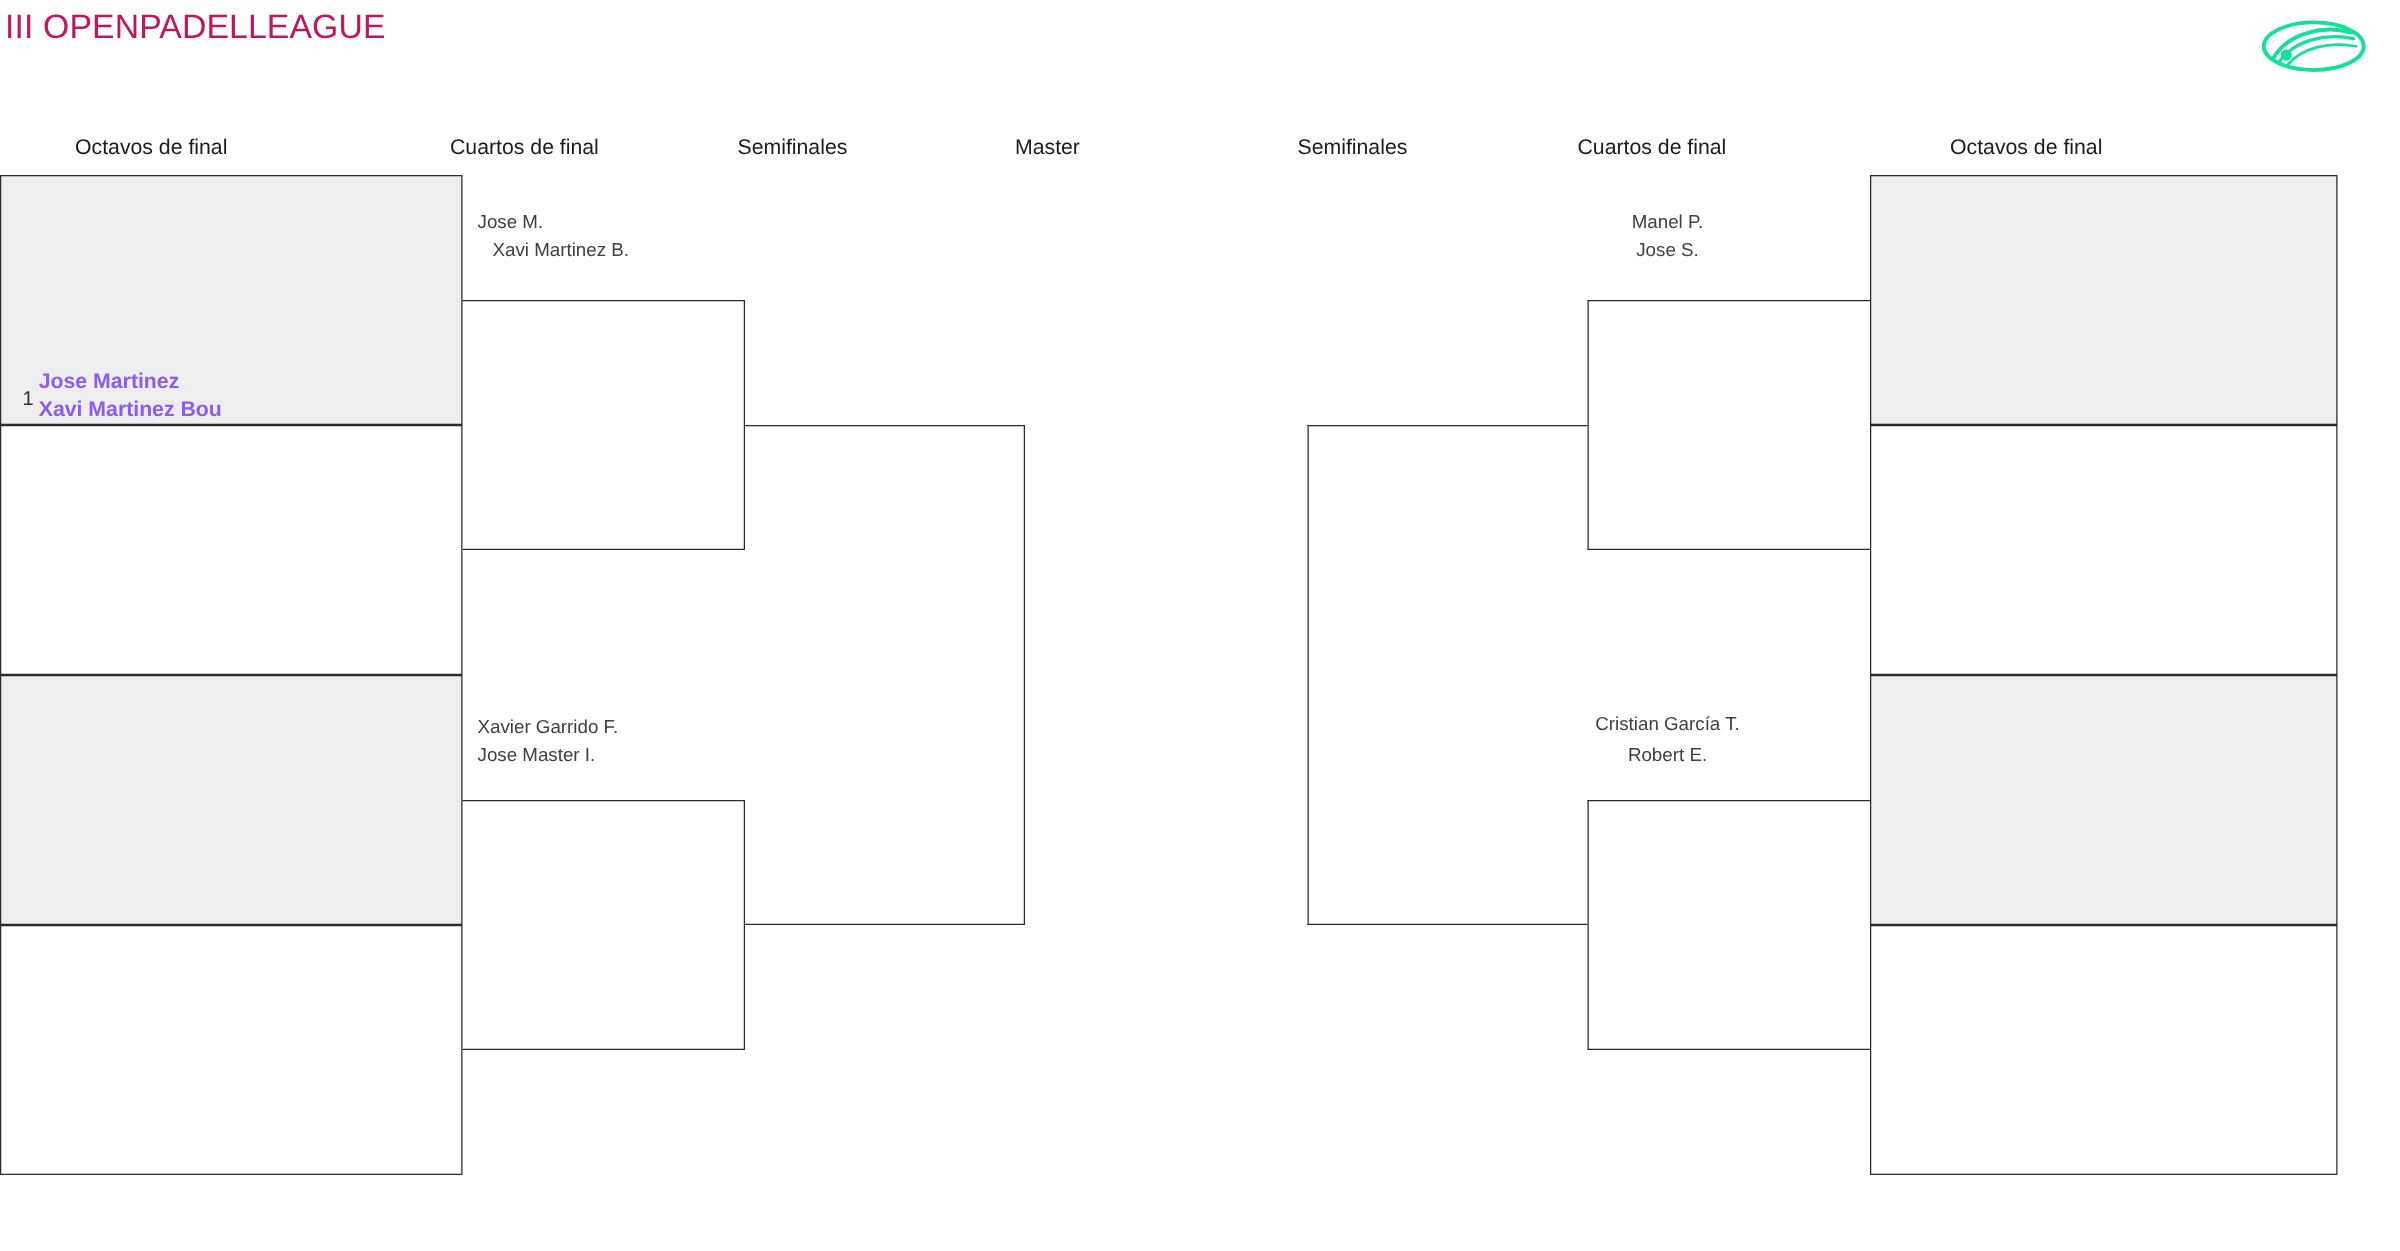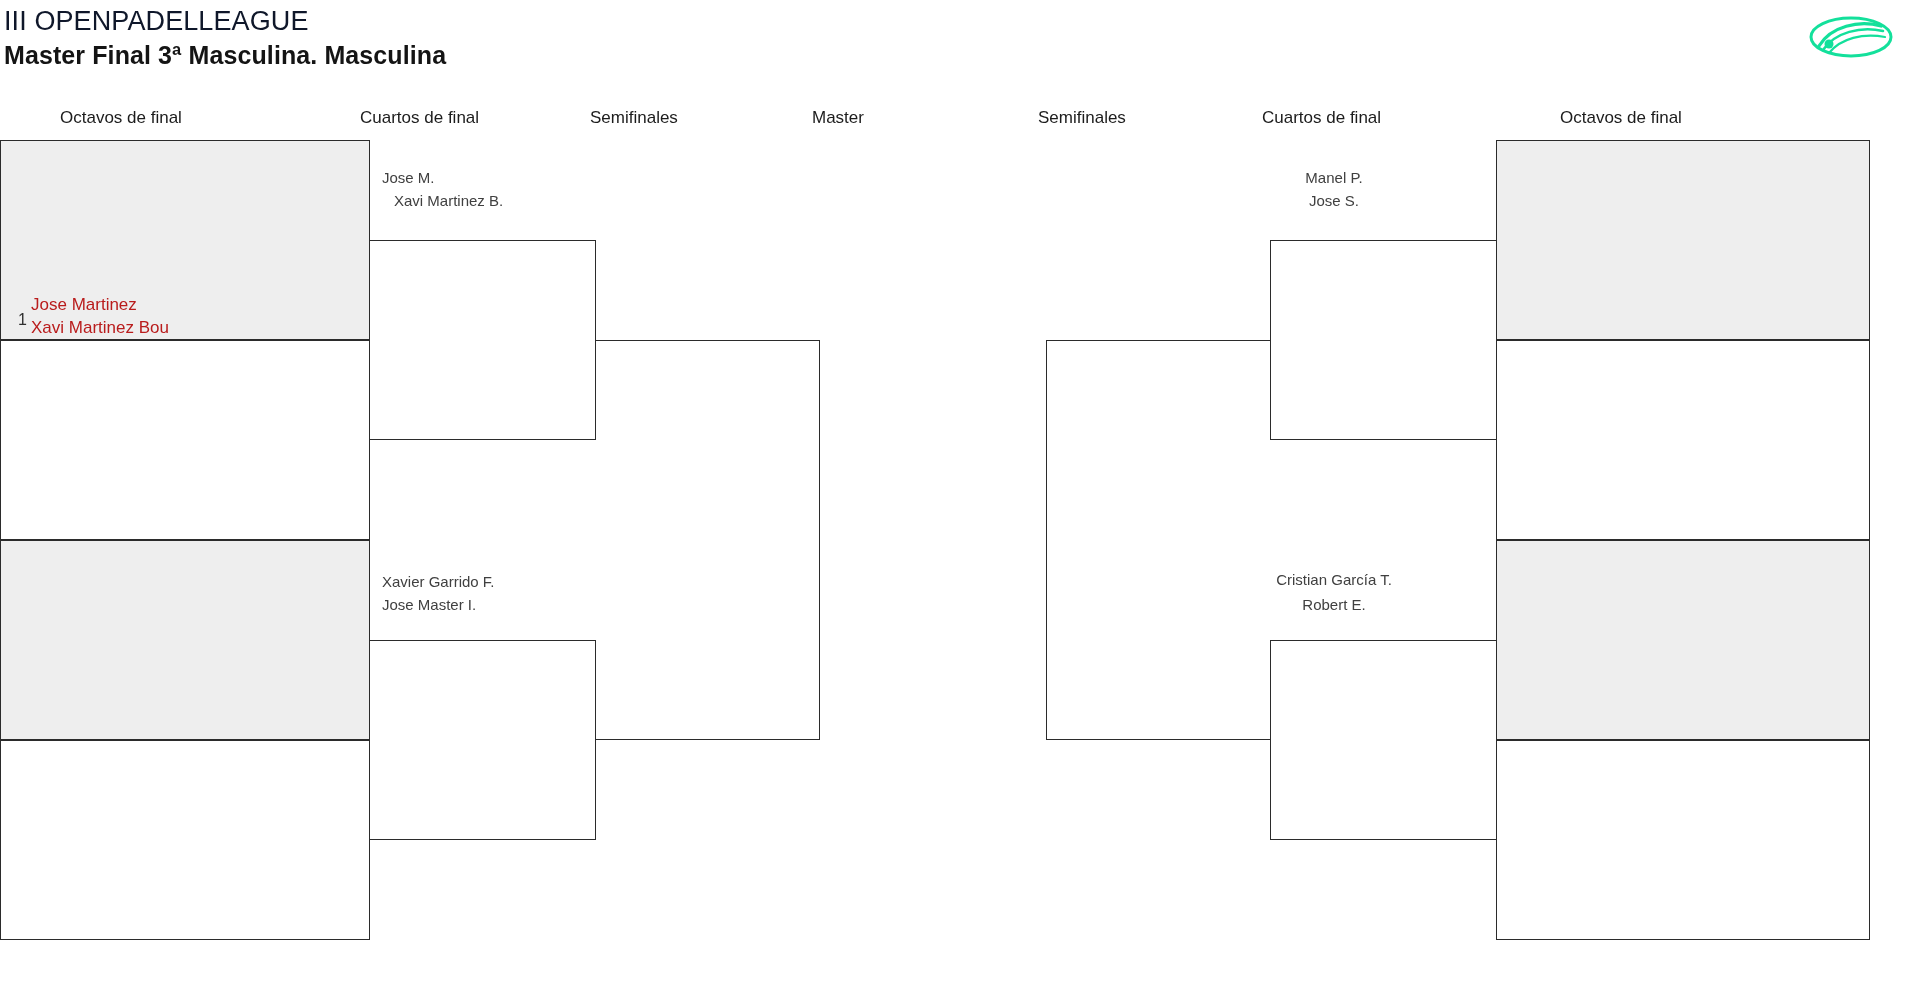--- a/index.html
+++ b/index.html
@@ -10,21 +10,21 @@
     color: #111111;
     overflow: hidden;
   }
 
   
   .page-header {
     position: absolute; left: 0; top: 0; width: 1920px; height: 90px;
   }
   .title-line1 {
     position: absolute; left: 4px; top: 6px;
-    font-size: 27px; font-weight: 400; letter-spacing: .1px; color: #0f172a;
+    font-size: 27px; font-weight: 400; letter-spacing: .1px; color: #be185d;
     white-space: nowrap;
   }
   .title-line2 {
     position: absolute; left: 4px; top: 41px;
     font-size: 25px; font-weight: 700; letter-spacing: .1px; color: #141414;
     white-space: nowrap;
   }
   .brand-logo {
     position: absolute; right: 27px; top: 14px; width: 84px; height: 46px;
   }
@@ -50,21 +50,21 @@
   .seed {
     position: absolute;
     font-size: 16px; color: #303030; font-weight: 400;
     width: 26px; text-align: right;
   }
   .names {
     position: absolute;
     font-size: 17px; line-height: 23px; color: #1b1b1b;
     white-space: nowrap;
   }
-  .names.win { font-weight: 400; color: #b91c1c; }
+  .names.win { font-weight: 700; color: #8b5cf6; }
 
   
   .conn {
     position: absolute;
     border: 1px solid #2b2b2b;
     background: transparent;
   }
   .conn.no-left  { border-left: none; }
   .conn.no-right { border-right: none; }
 
@@ -73,21 +73,20 @@
     font-size: 15px; line-height: 23px; color: #404040;
     white-space: nowrap;
   }
   .adv.right { text-align: center; }
 </style>
 </head>
 <body>
 
 <div class="page-header">
   <div class="title-line1">III OPENPADELLEAGUE</div>
-  <div class="title-line2">Master Final 3ª Masculina. Masculina</div>
   <div class="brand-logo">
     <svg viewBox="0 0 84 46" width="84" height="46">
       <ellipse cx="42" cy="23" rx="40" ry="19" fill="none" stroke="#13E09B" stroke-width="3"></ellipse>
       <path d="M10 32 C22 12, 50 6, 72 12" fill="none" stroke="#13E09B" stroke-width="3.2" stroke-linecap="round"></path>
       <path d="M14 36 C26 18, 52 12, 74 17" fill="none" stroke="#13E09B" stroke-width="2.6" stroke-linecap="round"></path>
       <path d="M20 39 C32 24, 54 19, 76 23" fill="none" stroke="#13E09B" stroke-width="2.2" stroke-linecap="round"></path>
       <circle cx="20" cy="30" r="4.5" fill="#13E09B"></circle>
     </svg>
   </div>
 </div>

